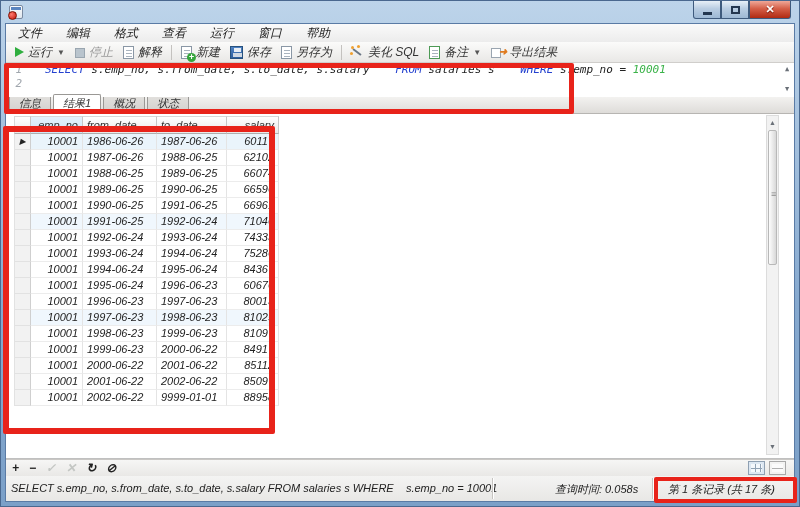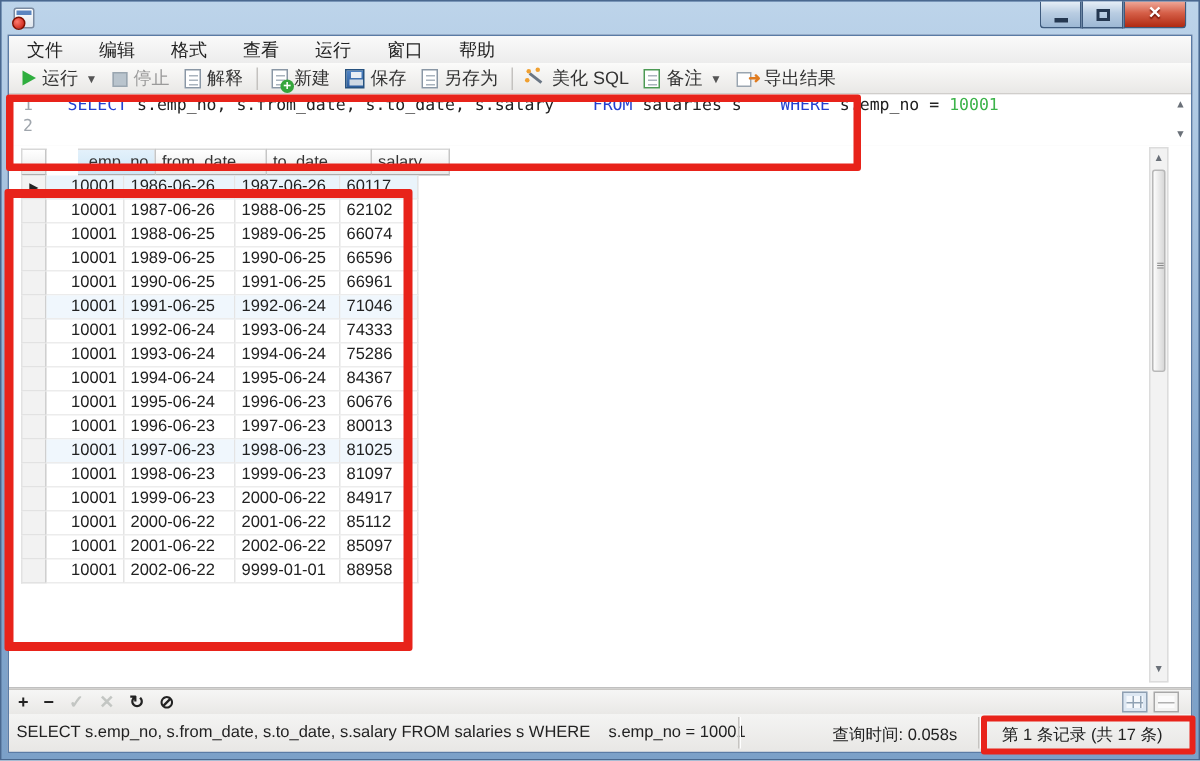--- a/index.html
+++ b/index.html
@@ -15,21 +15,21 @@
   .title-text { font-size:12px; color:#1a1a1a; text-shadow:0 0 3px #fff; white-space:nowrap; }
   .win-controls { position:absolute; right:8px; top:0; display:flex; }
   .win-btn { width:28px; height:18px; border:1px solid #3e5a7d; border-top:none; display:flex; align-items:center; justify-content:center; font-size:10px; color:#1c2c40; background:linear-gradient(#e7eff7,#b9cde2 45%,#9db8d4); }
   .win-btn.min { border-radius:0 0 0 3px; }
   .win-btn.close { width:42px; border-radius:0 0 3px 0; background:linear-gradient(#f0a898,#d55f48 45%,#b02a12); color:#fff; font-weight:bold; }
   .min-glyph { width:9px; height:3px; background:#243750; margin-top:7px; }
   .max-glyph { width:9px; height:8px; border:2px solid #243750; }
   .close-glyph { font-size:11px; line-height:1; text-shadow:0 1px 1px #701000; }
 
   
-  .client { position:absolute; left:4px; top:22px; right:4px; bottom:4px; background:#f0f0f0; display:flex; flex-direction:column; border:1px solid #5a7ba5; }
+  .client { position:absolute; left:4px; top:22px; right:4px; bottom:4px; background:#f0f0f0; display:flex; flex-direction:column; border:1px solid #5a7ba5;font-style:italic; }
 
   .menubar { height:18px; display:flex; align-items:center; background:linear-gradient(#fafafa,#ececec); font-size:12px; color:#222; }
   .menu-item { padding:0 12px; height:100%; display:flex; align-items:center; cursor:default; }
 
   .toolbar { height:21px; display:flex; align-items:center; background:linear-gradient(#fbfbfa,#e9e8e6); border-bottom:1px solid #d0cecb; padding-left:4px; font-size:12px; color:#333; }
   .tbtn { display:flex; align-items:center; gap:4px; padding:1px 5px; border-radius:2px; white-space:nowrap; }
   .tbtn .lbl { line-height:17px; }
   .tbtn.disabled { color:#9a9a9a; }
   .tsep { width:1px; height:15px; background:#c4c2bf; margin:0 4px; }
   .dd { font-size:8px; color:#555; margin-left:1px; }
@@ -67,30 +67,30 @@
   .tok-number { color:#3cb34a; }
   .edscroll { position:absolute; right:1px; top:2px; width:12px; height:28px; display:flex; flex-direction:column; justify-content:space-between; align-items:center; }
   .sarrow { font-size:7px; color:#6a7078; line-height:8px; }
 
   
   .results { flex:1; background:#fff; position:relative; border-bottom:1px solid #c0c0c0; }
   .grid { position:absolute; left:8px; top:2px; font-size:11px; color:#222; }
   .ghead { display:flex; height:18px; }
   .ghcell { background:linear-gradient(#ffffff,#e9e9e9); border-right:1px solid #c6c6c6; border-bottom:1px solid #aeaeae; border-top:1px solid #d8d8d8; padding:0 4px; line-height:17px; color:#333; }
   .ghcell.sel { width:17px; padding:0; border-left:1px solid #d8d8d8; }
-  .ghcell.hl { background:linear-gradient(#e3f1fb,#cfe6f6);margin-left:21px; }
+  .ghcell.hl { background:linear-gradient(#e3f1fb,#cfe6f6); }
   .grow { display:flex; height:16px; }
   .grow.band .gcell { background:#f0f7fd; }
   .grow.cur .gcell { background:#eaf4fb; }
   .gsel { width:17px; flex:none; background:#f2f2f2; border-right:1px solid #cfcfcf; border-bottom:1px solid #e2e2e2; border-left:1px solid #e2e2e2; font-size:8px; color:#222; text-align:center; line-height:15px; }
   .gcell { border-right:1px solid #e4e4e4; border-bottom:1px solid #ececec; padding:0 4px; line-height:15px; white-space:nowrap; overflow:hidden; }
   .c0 { width:52px; text-align:right; }
   .c1 { width:74px; }
   .c2 { width:70px; }
-  .c3 { width:52px; text-align:left; }
+  .c3 { width:52px; text-align:right; }
   .vscroll { position:absolute; right:15px; top:1px; bottom:3px; width:13px; background:#f2f2f2; border:1px solid #dcdcdc; display:flex; flex-direction:column; align-items:center; }
   .vthumb { position:absolute; top:14px; left:1px; right:1px; height:135px; background:linear-gradient(90deg,#fdfdfd,#d8d8d8); border:1px solid #b8b8b8; border-radius:2px; }
   .vthumb:after { content:"≡"; position:absolute; left:2px; top:58px; color:#8a8a8a; font-size:9px; }
   .vscroll .sarrow.up { margin-top:3px; }
   .vscroll .sarrow.down { position:absolute; bottom:3px; }
 
   
   .rectoolbar { height:17px; background:linear-gradient(#f6f6f5,#e9e8e6); border-top:1px solid #c9c7c4; display:flex; align-items:center; padding-left:6px; gap:10px; font-size:12px; position:relative; }
   .ric { font-weight:bold; color:#222; line-height:15px; }
   .ric.off { color:#c3c6c3; }
@@ -203,20 +203,26 @@
       <div class="eline">
         <span class="gutter">2</span>
         <span class="code"></span>
       </div>
       <div class="edscroll">
         <span class="sarrow">▲</span>
         <span class="sarrow">▼</span>
       </div>
     </div>
 
+    <div class="tabstrip">
+      <div class="tab">信息</div>
+      <div class="tab active">结果1</div>
+      <div class="tab">概况</div>
+      <div class="tab">状态</div>
+    </div>
 
     <div class="results">
       <div class="grid">
         <div class="ghead">
           <div class="ghcell sel"></div>
           <div class="ghcell hl c0">emp_no</div>
           <div class="ghcell c1">from_date</div>
           <div class="ghcell c2">to_date</div>
           <div class="ghcell c3">salary</div>
         </div>

